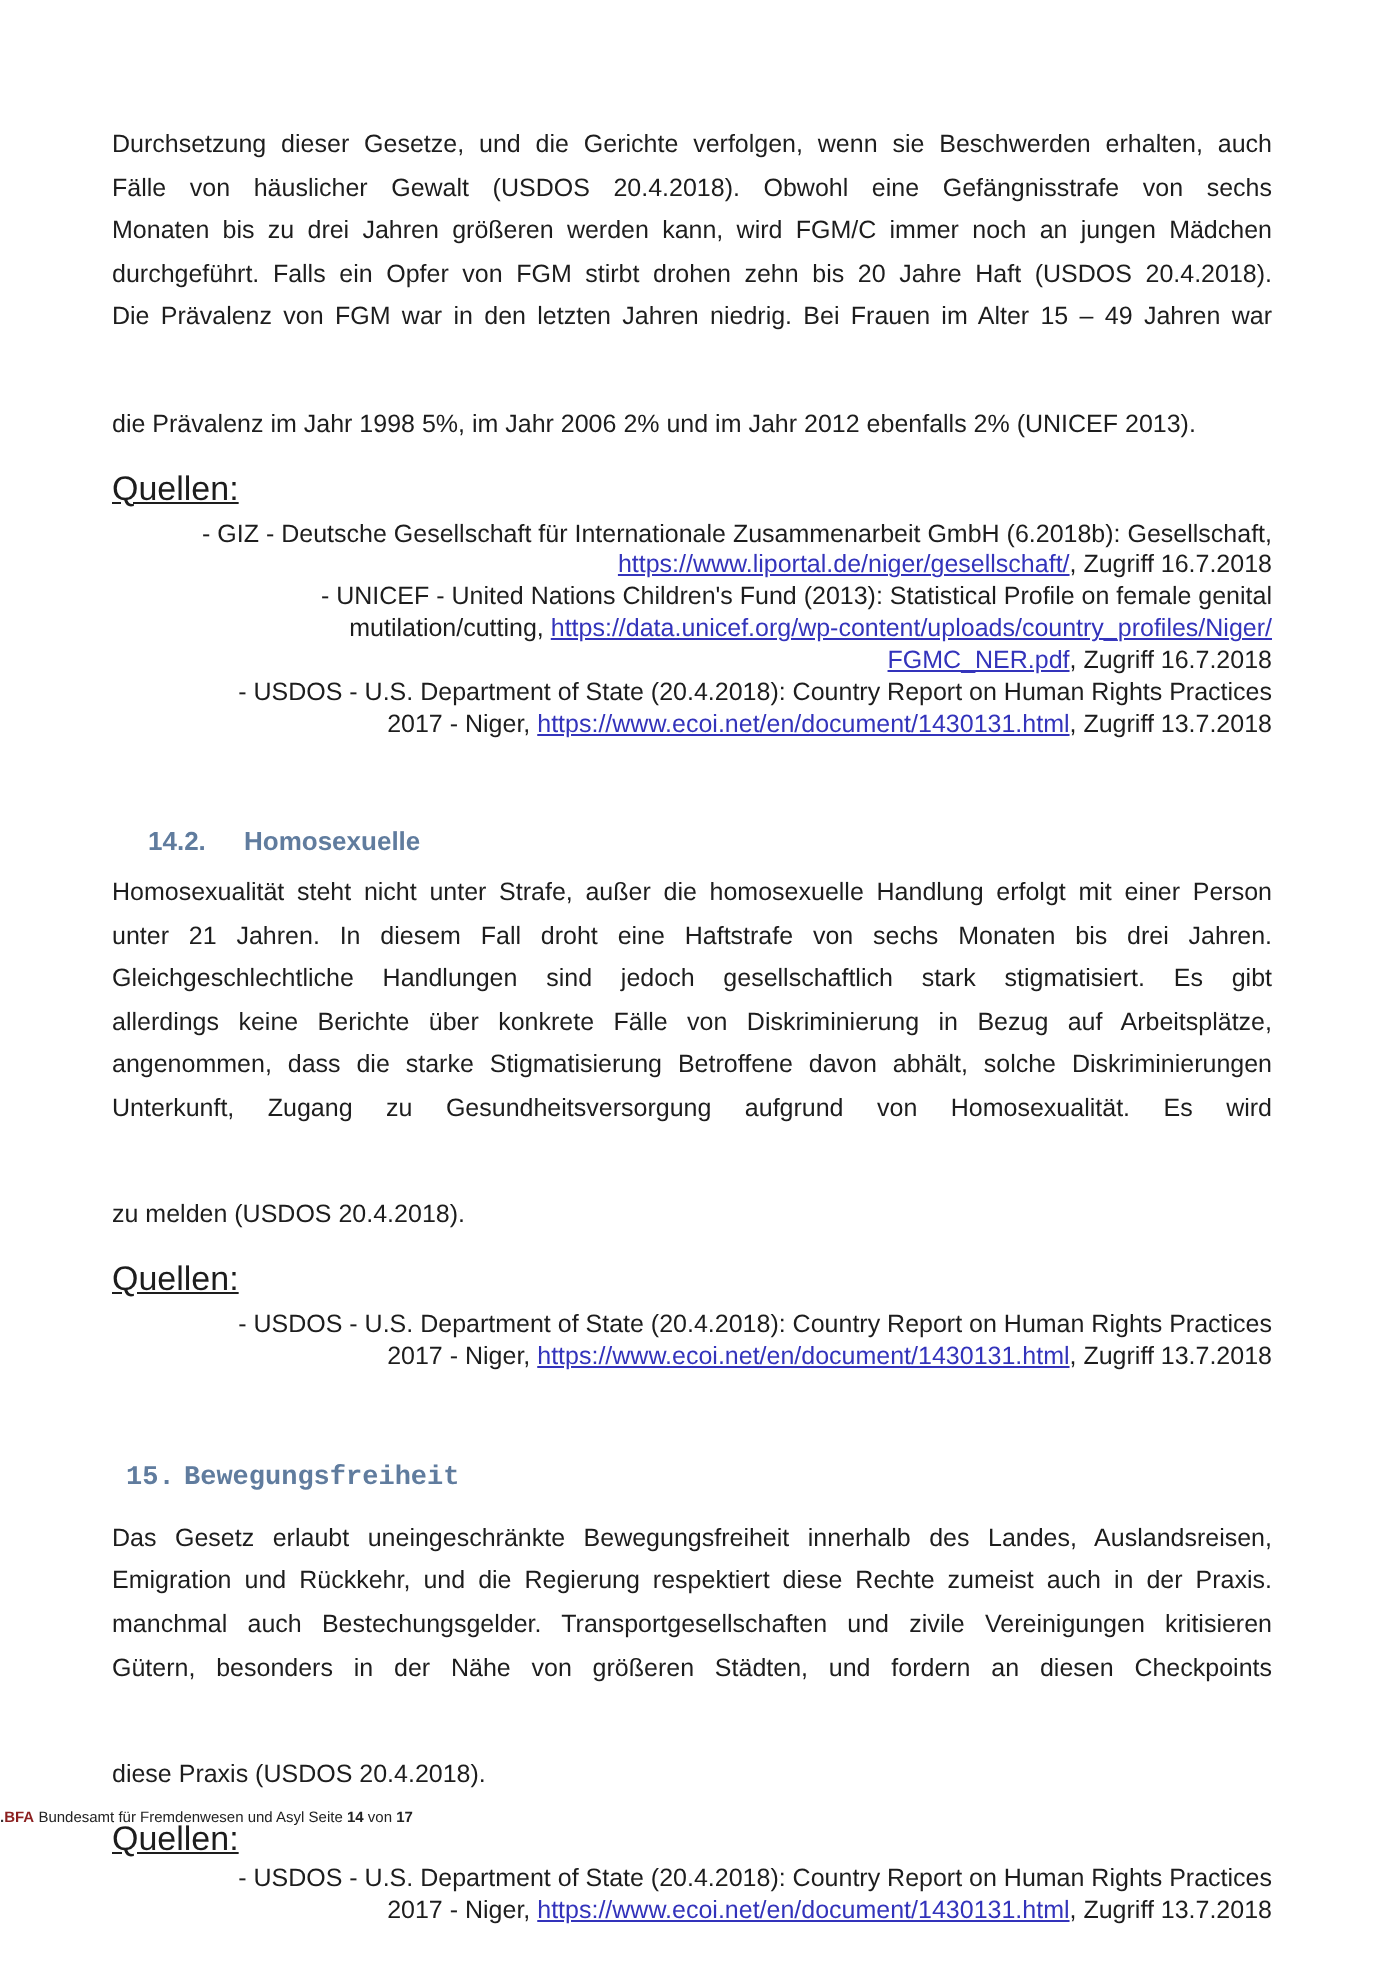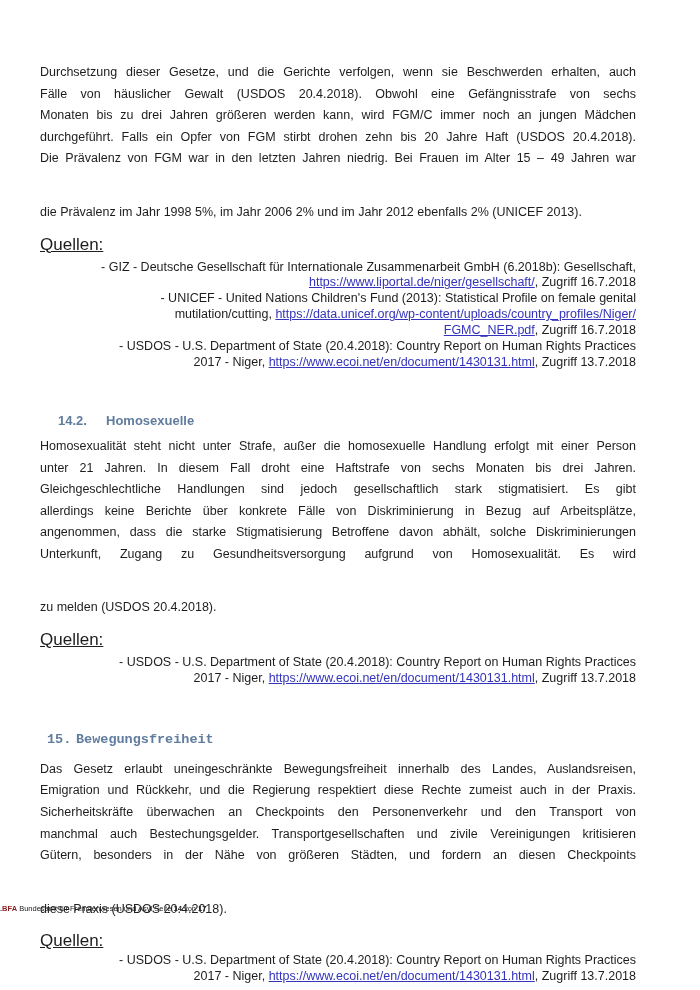--- a/index.html
+++ b/index.html
@@ -6,21 +6,21 @@
   html, body { background: #ffffff; }
   body {
     width: 700px; height: 990px;
     font-family: "Liberation Sans", sans-serif;
     color: #1d1d1d;
     position: relative;
     overflow: hidden;
   }
   .page {
     width: 700px; height: 872px;
-    padding: 62px 64px 0 40px;
+    padding: 62px 64px 0 56px;
     position: relative;
     background: #ffffff;
   }
   
   .para { }
   .pline {
     font-size: 12.5px;
     line-height: 21.6px;
     text-align: justify;
     text-align-last: justify;
@@ -130,21 +130,20 @@
       <div class="sline"><span>2017 - Niger, </span><span class="lnk">https://www.ecoi.net/en/document/1430131.html</span><span>, Zugriff 13.7.2018</span></div>
     </div>
 
   <div class="h1">
     <span class="h-num">15.</span><span class="h-title">Bewegungsfreiheit</span>
   </div>
 
   <div class="para after-h1">
       <div class="pline">Das Gesetz erlaubt uneingeschränkte Bewegungsfreiheit innerhalb des Landes, Auslandsreisen,</div>
       <div class="pline">Emigration und Rückkehr, und die Regierung respektiert diese Rechte zumeist auch in der Praxis.</div>
-      <div class="pline">Sicherheitskräfte überwachen an Checkpoints den Personenverkehr und den Transport von</div>
       <div class="pline">manchmal auch Bestechungsgelder. Transportgesellschaften und zivile Vereinigungen kritisieren</div>
       <div class="pline">Gütern, besonders in der Nähe von größeren Städten, und fordern an diesen Checkpoints</div>
       <div class="pline last">diese Praxis (USDOS 20.4.2018).</div>
     </div>
 
   <div class="q-label">Quellen:</div>
 
   <div class="sources tight">
       <div class="sline"><span>- USDOS - U.S. Department of State (20.4.2018): Country Report on Human Rights Practices</span></div>
       <div class="sline"><span>2017 - Niger, </span><span class="lnk">https://www.ecoi.net/en/document/1430131.html</span><span>, Zugriff 13.7.2018</span></div>

